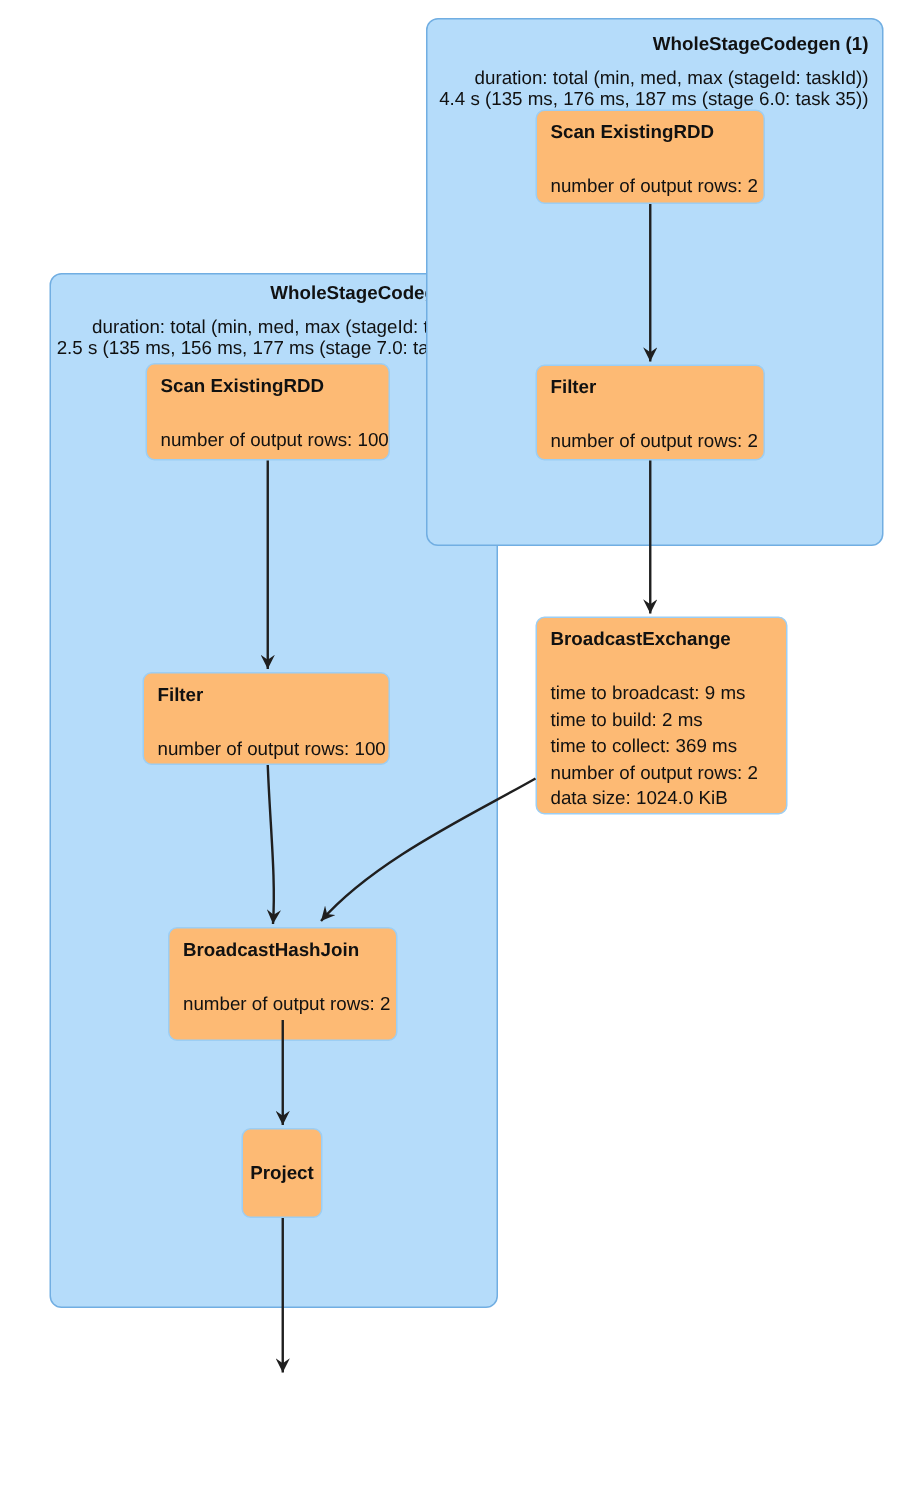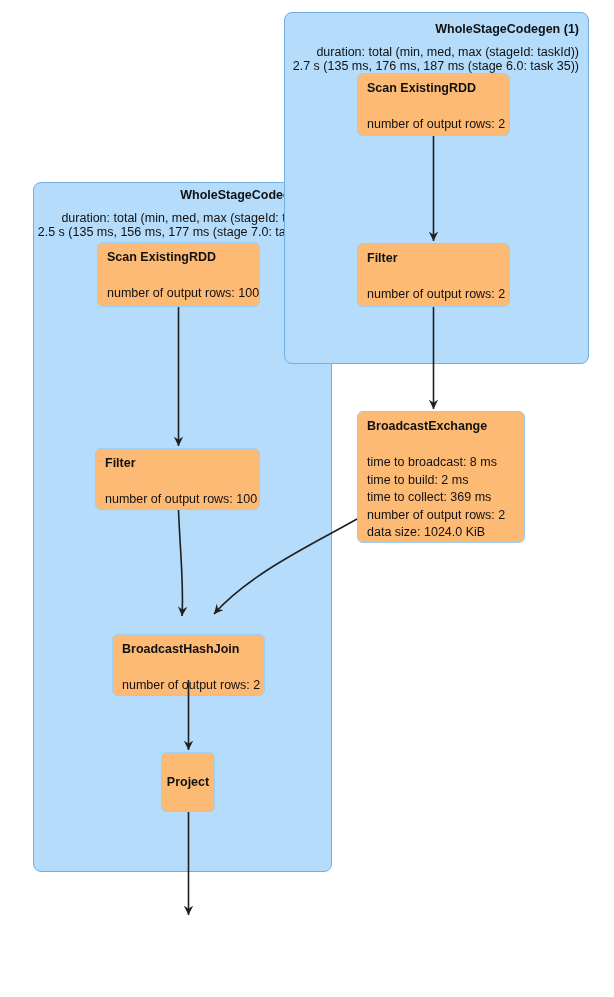--- a/index.html
+++ b/index.html
@@ -53,21 +53,21 @@
     justify-content: center;
     padding: 4px;
     text-align: center;
   }
   .node-centered .node-title { line-height: 15px; }
   #scan-rdd-1 { left: 357px; top: 73px;  width: 153px; height: 63px; }
   #filter-1   { left: 357px; top: 243px; width: 153px; height: 64px; }
   #scan-rdd-2 { left: 97px;  top: 242px; width: 163px; height: 65px; }
   #filter-2   { left: 95px;  top: 448px; width: 165px; height: 62px; }
   #broadcast-exchange { left: 357px; top: 411px; width: 168px; height: 132px; }
-  #broadcast-hash-join { left: 112px; top: 634px; width: 153px; height: 62px; }
+  #broadcast-hash-join { left: 112px; top: 618px; width: 153px; height: 76px; }
   #project    { left: 161px; top: 752px; width: 54px;  height: 60px; }
   #adaptive-spark-plan { left: 127px; top: 918px; width: 125px; height: 64px; }
   .edges {
     position: absolute;
     left: 0; top: 0;
     width: 614px; height: 997px;
     z-index: 4;
     pointer-events: none;
   }
   .edge { fill: none; stroke: #1f1f1f; stroke-width: 1.6px; }
@@ -82,21 +82,21 @@
     <div class="cluster-header cluster-duration">
       <div>duration: total (min, med, max (stageId: taskId))</div>
       <div>2.5 s (135 ms, 156 ms, 177 ms (stage 7.0: task 36))</div>
     </div>
   </div>
 
   <div class="cluster cluster-right">
     <div class="cluster-header cluster-title">WholeStageCodegen (1)</div>
     <div class="cluster-header cluster-duration">
       <div>duration: total (min, med, max (stageId: taskId))</div>
-      <div>2.7 s (135 ms, 176 ms, 187 ms (stage 6.0: task 35))</div>
+      <div>4.4 s (135 ms, 176 ms, 187 ms (stage 6.0: task 35))</div>
     </div>
   </div>
 
   <div class="node" id="scan-rdd-1">
     <div class="node-title">Scan ExistingRDD</div>
     <div class="node-metrics">
       <div class="metric-line">number of output rows: 2</div>
     </div>
   </div>
 
@@ -117,21 +117,21 @@
   <div class="node" id="filter-2">
     <div class="node-title">Filter</div>
     <div class="node-metrics">
       <div class="metric-line">number of output rows: 100</div>
     </div>
   </div>
 
   <div class="node" id="broadcast-exchange">
     <div class="node-title">BroadcastExchange</div>
     <div class="node-metrics">
-      <div class="metric-line">time to broadcast: 8 ms</div>
+      <div class="metric-line">time to broadcast: 9 ms</div>
       <div class="metric-line">time to build: 2 ms</div>
       <div class="metric-line">time to collect: 369 ms</div>
       <div class="metric-line">number of output rows: 2</div>
       <div class="metric-line">data size: 1024.0 KiB</div>
     </div>
   </div>
 
   <div class="node" id="broadcast-hash-join">
     <div class="node-title">BroadcastHashJoin</div>
     <div class="node-metrics">

